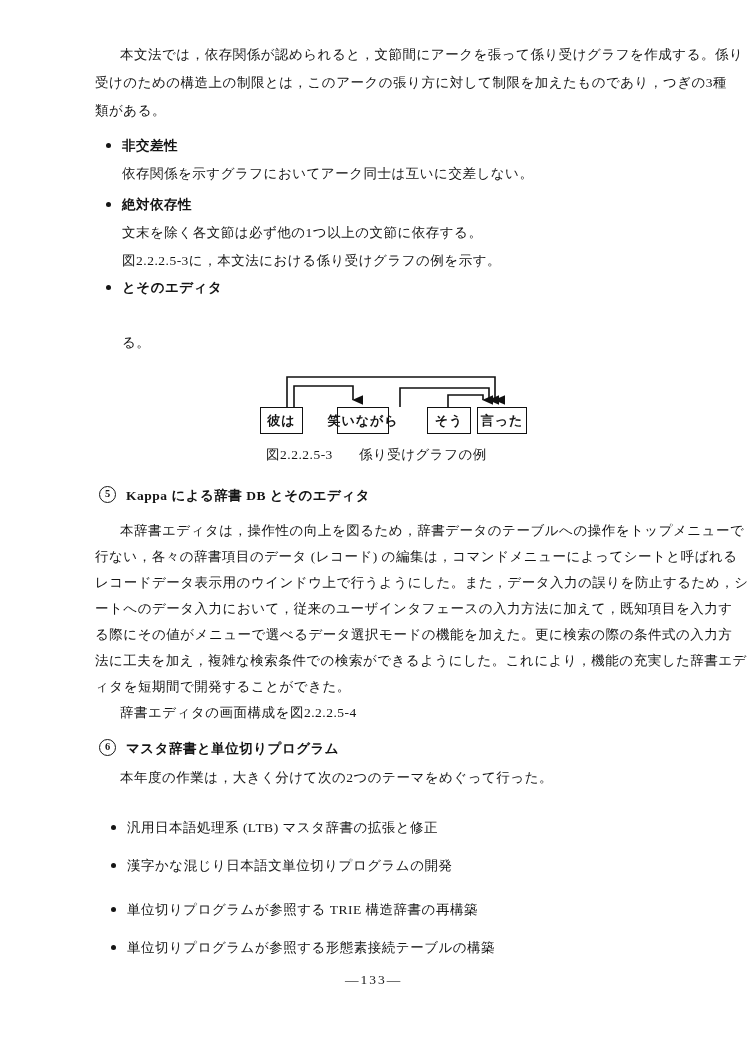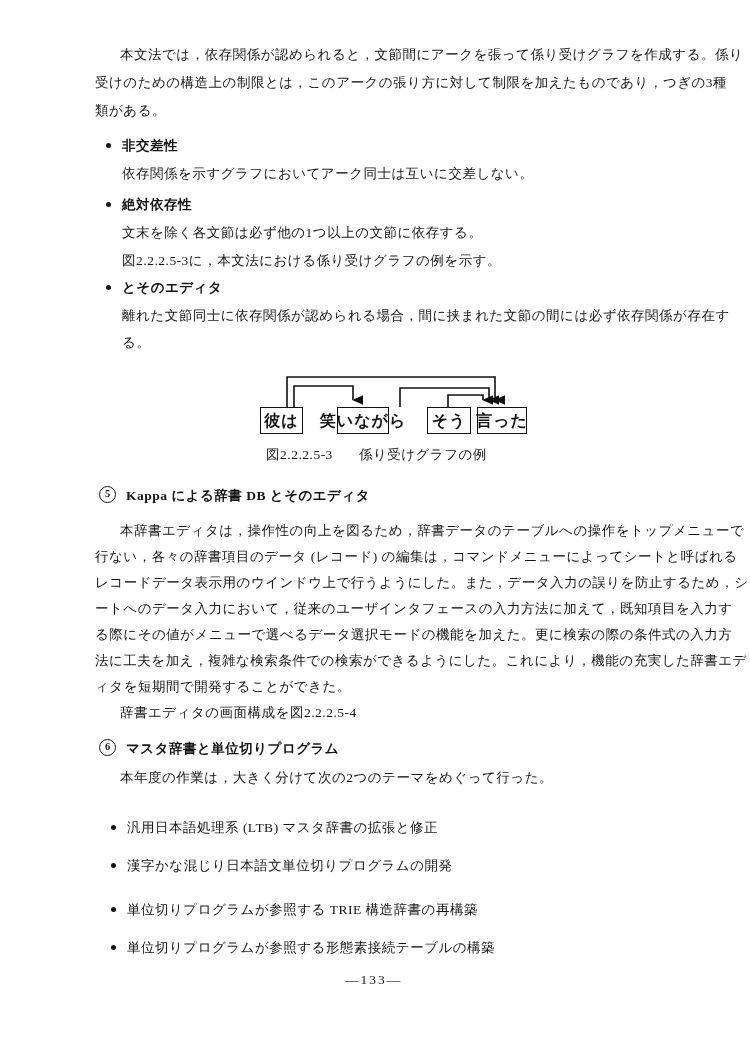--- a/index.html
+++ b/index.html
@@ -20,21 +20,21 @@
     border-radius:50%; display:flex; align-items:center; justify-content:center;
     font-size:10.5px; line-height:1; font-weight:700;
   }
   .heading { font-weight:600;text-align:center; }
   
   .figure-wrap { position:absolute; left:253px; top:370px; width:282px; height:72px; }
   .figure-wrap svg { position:absolute; left:0; top:0; }
   .fig-node {
     position:absolute; top:37px; height:27px; border:1.6px solid #111;
     display:flex; align-items:center; justify-content:center;
-    font-size:16px; font-weight:600; letter-spacing:1px; background:#fff;
+    font-size:13px; font-weight:600; letter-spacing:1px; background:#fff;
     white-space:nowrap;
   }
   .fig-caption { position:absolute; white-space:nowrap; letter-spacing:0.5px; }
   .fig-caption .gap { display:inline-block; width:26px; }
   .page-number { position:absolute; white-space:nowrap; letter-spacing:2px; }
 </style>
 </head>
 <body>
 
 <div class="page">
@@ -47,21 +47,20 @@
   <div class="ln heading" style="left:122px; top:136px">非交差性</div>
   <div class="ln" style="left:122px; top:164px">依存関係を示すグラフにおいてアーク同士は互いに交差しない。</div>
 
   <span class="bullet-dot" style="left:106px; top:202px"></span>
   <div class="ln heading" style="left:122px; top:195px">絶対依存性</div>
   <div class="ln" style="left:122px; top:223px">文末を除く各文節は必ず他の1つ以上の文節に依存する。</div>
   <div class="ln" style="left:122px; top:251px">図2.2.2.5-3に，本文法における係り受けグラフの例を示す。</div>
 
   <span class="bullet-dot" style="left:106px; top:285px"></span>
   <div class="ln heading" style="left:122px; top:278px">とそのエディタ</div>
-  <div class="ln" style="left:122px; top:306px">離れた文節同士に依存関係が認められる場合，間に挟まれた文節の間には必ず依存関係が存在す</div>
   <div class="ln" style="left:122px; top:333px">る。</div>
 
   <div class="figure-wrap">
     <svg width="282" height="72" viewBox="0 0 282 72">
       <defs>
         <marker id="arr" markerWidth="7" markerHeight="8" refX="3.5" refY="6.5" orient="auto">
           <path d="M0.5,0 L6.5,0 L3.5,7 Z" fill="#111"></path>
         </marker>
       </defs>
       <g fill="none" stroke="#111" stroke-width="1.6">

